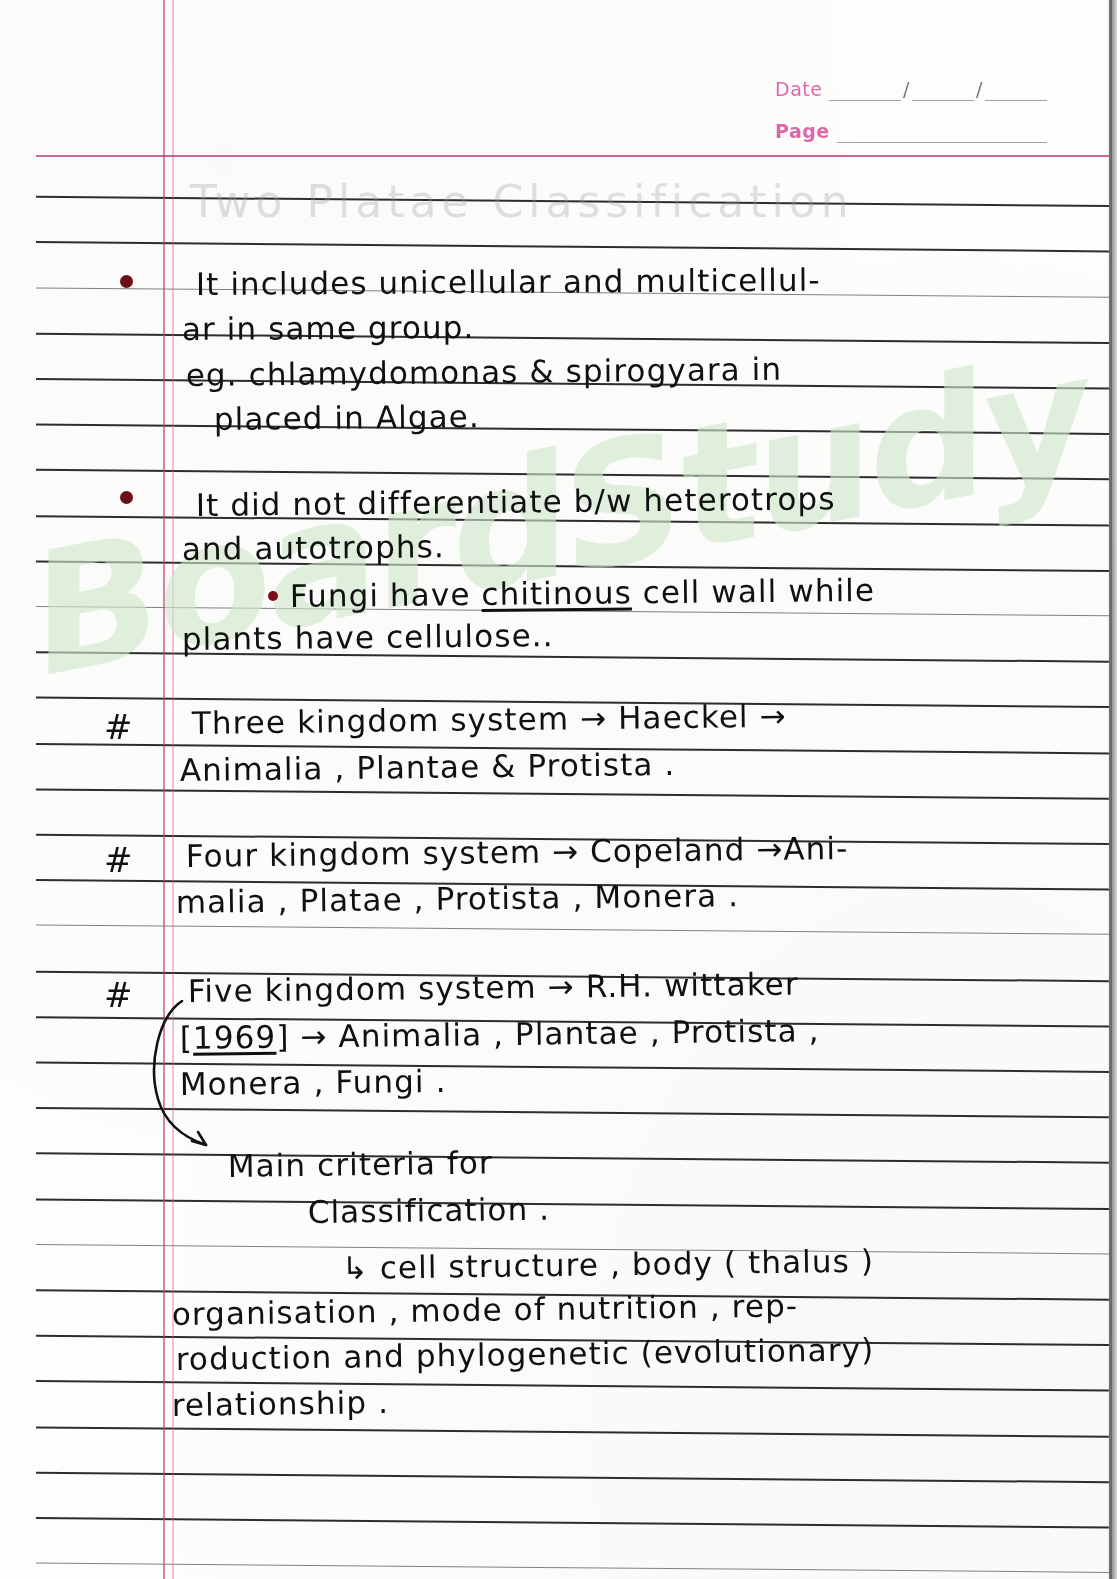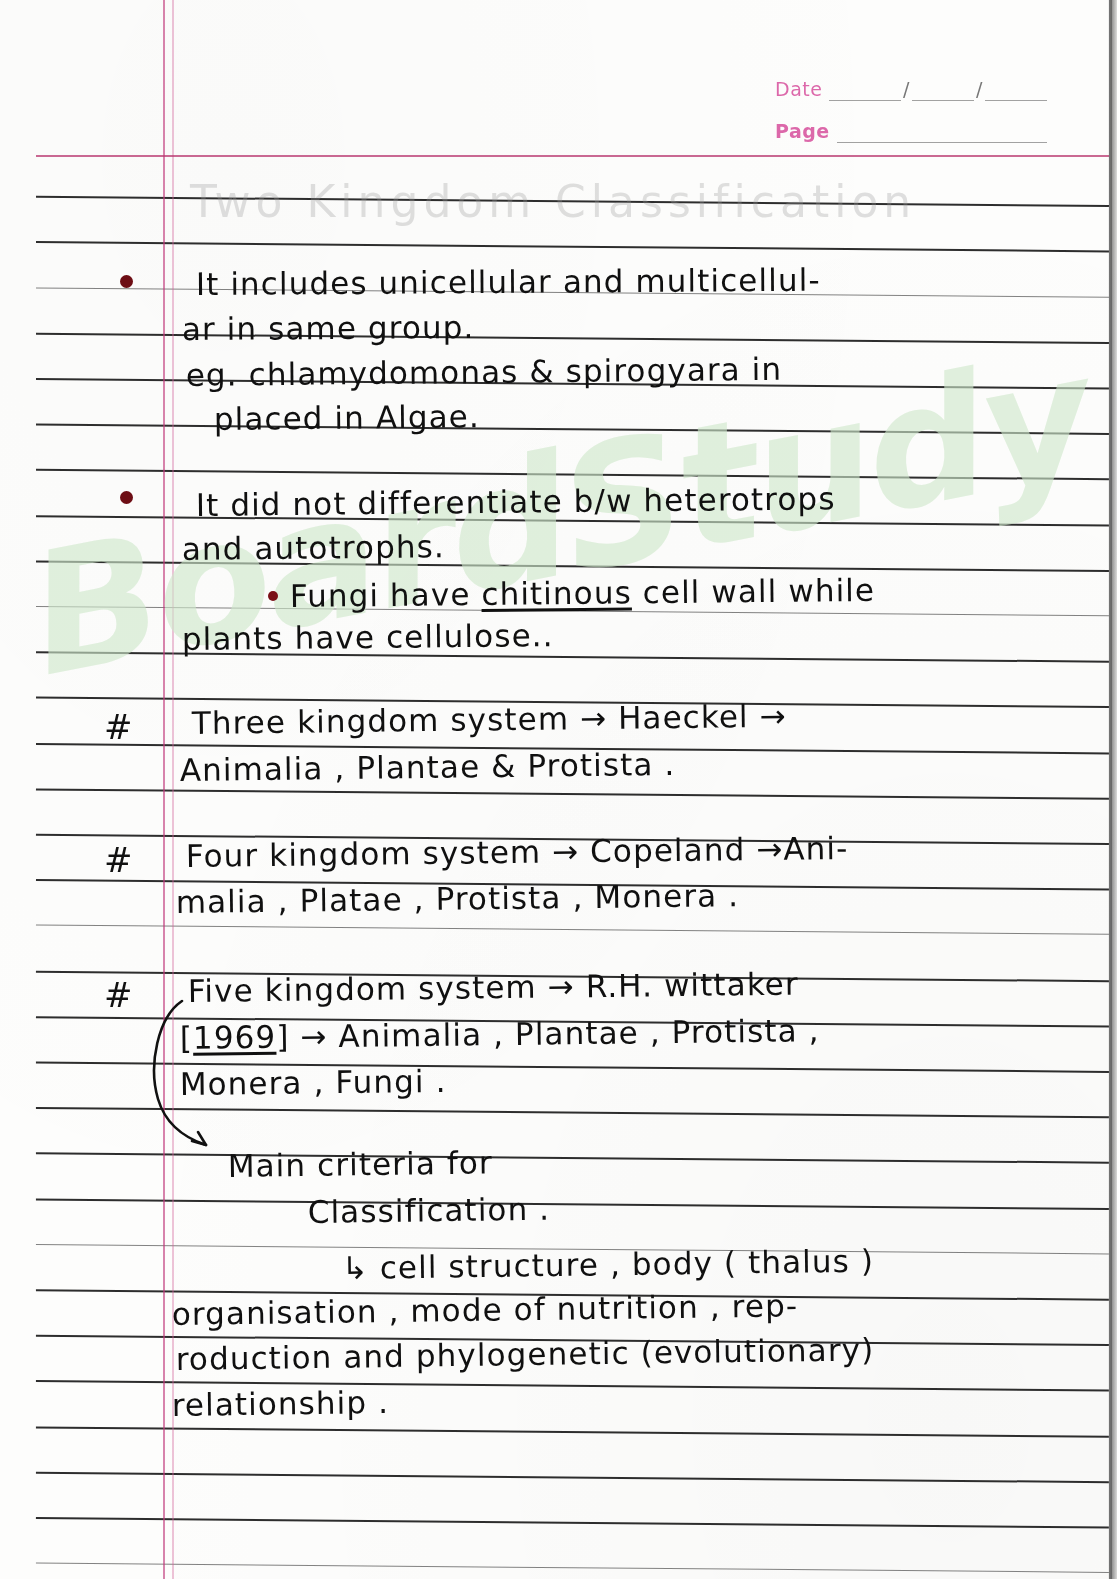--- a/index.html
+++ b/index.html
@@ -216,21 +216,21 @@
 
   <div class="hdr" style="left:775px; top:78px;">
     <span>Date</span>
     <span class="val-line" style="width:72px;">&nbsp;</span><span class="slash">/</span><span class="val-line" style="width:62px;">&nbsp;</span><span class="slash">/</span><span class="val-line" style="width:62px;">&nbsp;</span>
   </div>
   <div class="hdr" style="left:775px; top:120px;font-weight:bold;">
     <span>Page</span>
     <span class="val-line" style="width:210px;">&nbsp;</span>
   </div>
 
-  <div class="ghost-title">Two Kingdom Classification</div>
+  <div class="ghost-title">Two Platae Classification</div>
 
   <div class="bullet-dot" style="left:120px; top:275px;"></div>
   <div class="hw" style="left:196px; top:266px; transform:rotate(-0.4deg);">It includes  unicellular and multicellul-</div>
   <div class="hw" style="left:182px; top:311px; transform:rotate(-0.4deg);">ar in same group.</div>
   <div class="hw" style="left:186px; top:357px; transform:rotate(-0.6deg);">eg. chlamydomonas &amp; spirogyara in</div>
   <div class="hw" style="left:214px; top:401px; transform:rotate(-0.6deg);">placed in Algae.</div>
 
   <div class="bullet-dot" style="left:120px; top:491px;"></div>
   <div class="hw" style="left:196px; top:487px; transform:rotate(-0.6deg);">It did not differentiate b/w heterotrops</div>
   <div class="hw" style="left:182px; top:531px; transform:rotate(-0.6deg);">and autotrophs.</div>

